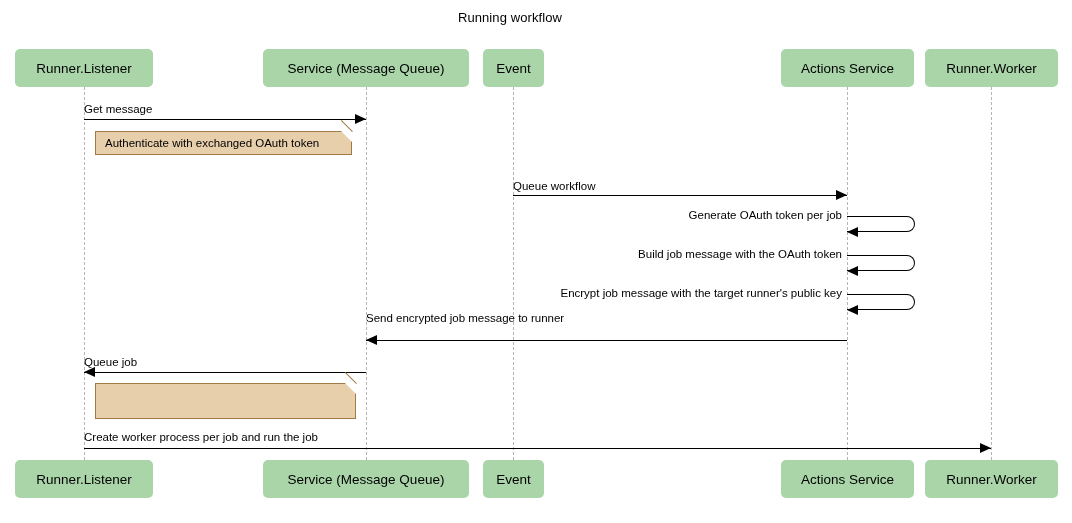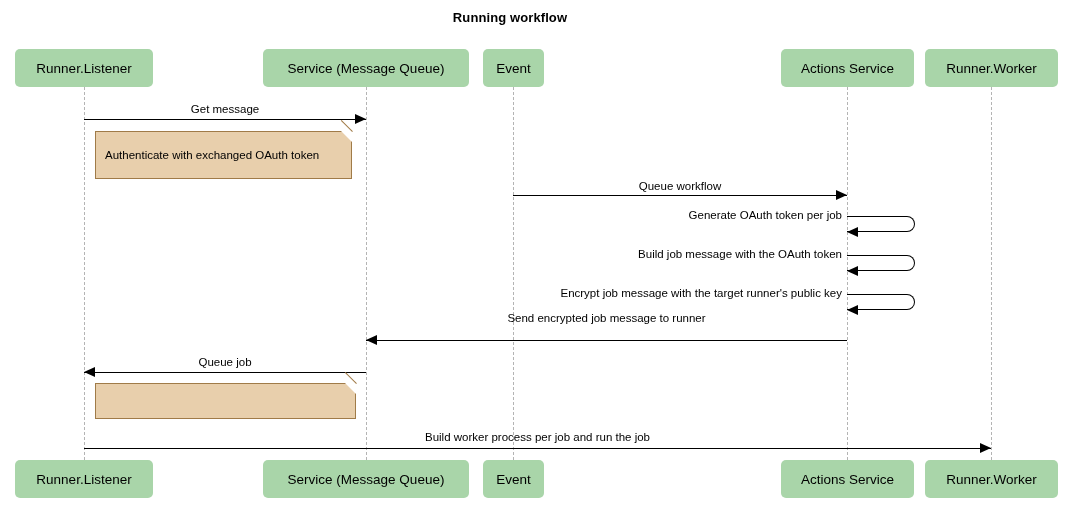--- a/index.html
+++ b/index.html
@@ -17,21 +17,21 @@
     background: #ffffff;
     overflow: hidden;
   }
   .diagram-title {
     position: absolute;
     left: 0;
     top: 10px;
     width: 1020px;
     text-align: center;
     font-size: 13px;
-    font-weight: bold;
+    font-weight: normal;
     color: #000000;
     letter-spacing: 0.1px;
   }
   
   .lifeline {
     position: absolute;
     width: 0;
     border-left: 1px dashed #b4b4b4;
   }
   
@@ -52,21 +52,20 @@
   .msg {
     position: absolute;
     height: 0;
     border-top: 1.6px solid #000000;
   }
   .msg-label {
     position: absolute;
     font-size: 11.5px;
     color: #000000;
     white-space: nowrap;
-    text-align: center;
   }
   .arrowhead {
     position: absolute;
     width: 0;
     height: 0;
   }
   .arrowhead.right {
     border-top: 5.5px solid transparent;
     border-bottom: 5.5px solid transparent;
     border-left: 11px solid #000000;
@@ -159,24 +158,24 @@
       <div class="arrowhead left" style="left: 847px; top: 305.3px;"></div>
       <div class="selfloop-label" style="left: 0px; width: 842px; top: 287px;">Encrypt job message with the target runner's public key</div>
       <div class="msg" style="left: 366px; top: 340px; width: 481px;"></div>
       <div class="arrowhead left" style="top: 335.3px; left: 366px;"></div>
       <div class="msg-label" style="left: 366px; width: 481px; top: 312px;">Send encrypted job message to runner</div>
       <div class="msg" style="left: 84px; top: 372px; width: 282px;"></div>
       <div class="arrowhead left" style="top: 367.3px; left: 84px;"></div>
       <div class="msg-label" style="left: 84px; width: 282px; top: 356px;">Queue job</div>
       <div class="msg" style="left: 84px; top: 448px; width: 907px;"></div>
       <div class="arrowhead right" style="top: 443.3px; left: 980px;"></div>
-      <div class="msg-label" style="left: 84px; width: 907px; top: 431px;">Build worker process per job and run the job</div>
+      <div class="msg-label" style="left: 84px; width: 907px; top: 431px;">Create worker process per job and run the job</div>
     </div>
   <div id="notes-layer">
-      <div class="note" style="left: 95px; top: 131px; width: 257px; height: 48px; background: rgb(232, 207, 172); border-color: rgb(160, 123, 72);">
+      <div class="note" style="left: 95px; top: 131px; width: 257px; height: 24px; background: rgb(232, 207, 172); border-color: rgb(160, 123, 72);">
         <span class="note-text">Authenticate with exchanged OAuth token</span>
         <span class="note-fold"></span>
         <span class="note-fold-edge"></span>
       </div>
       <div class="note" style="left: 95px; top: 383px; width: 261px; height: 36px; background: rgb(232, 207, 172); border-color: rgb(160, 123, 72);">
         <span class="note-fold"></span>
         <span class="note-fold-edge"></span>
       </div>
     </div>
   <div id="participants-layer">

